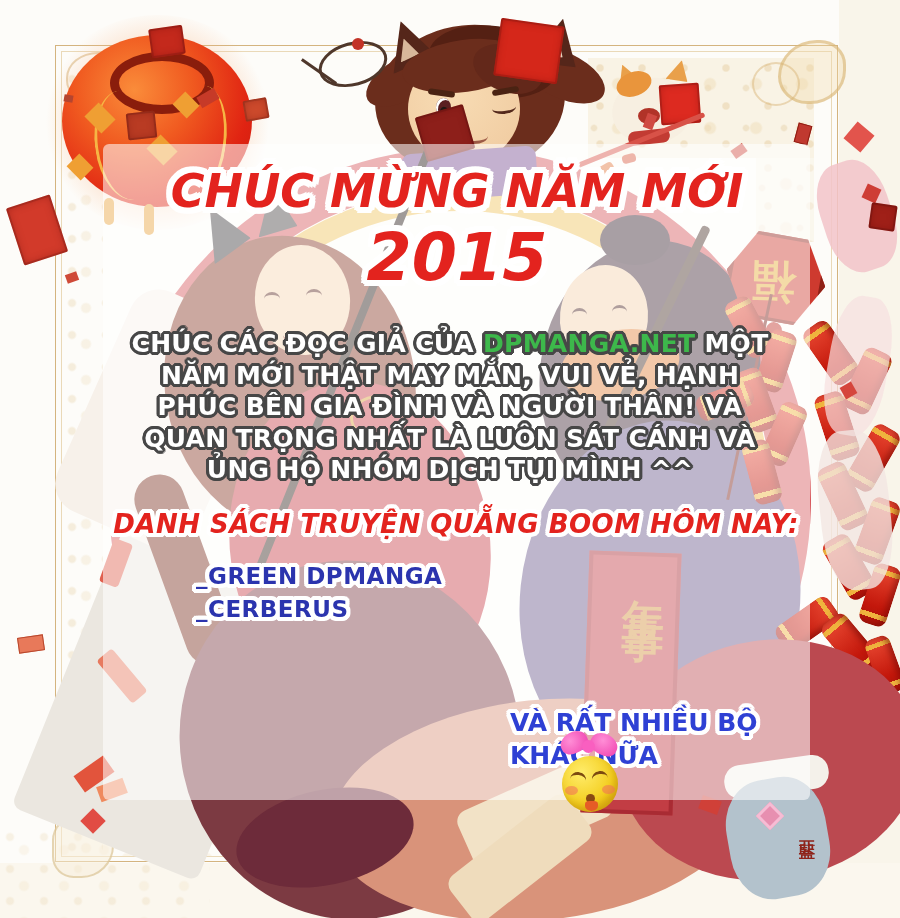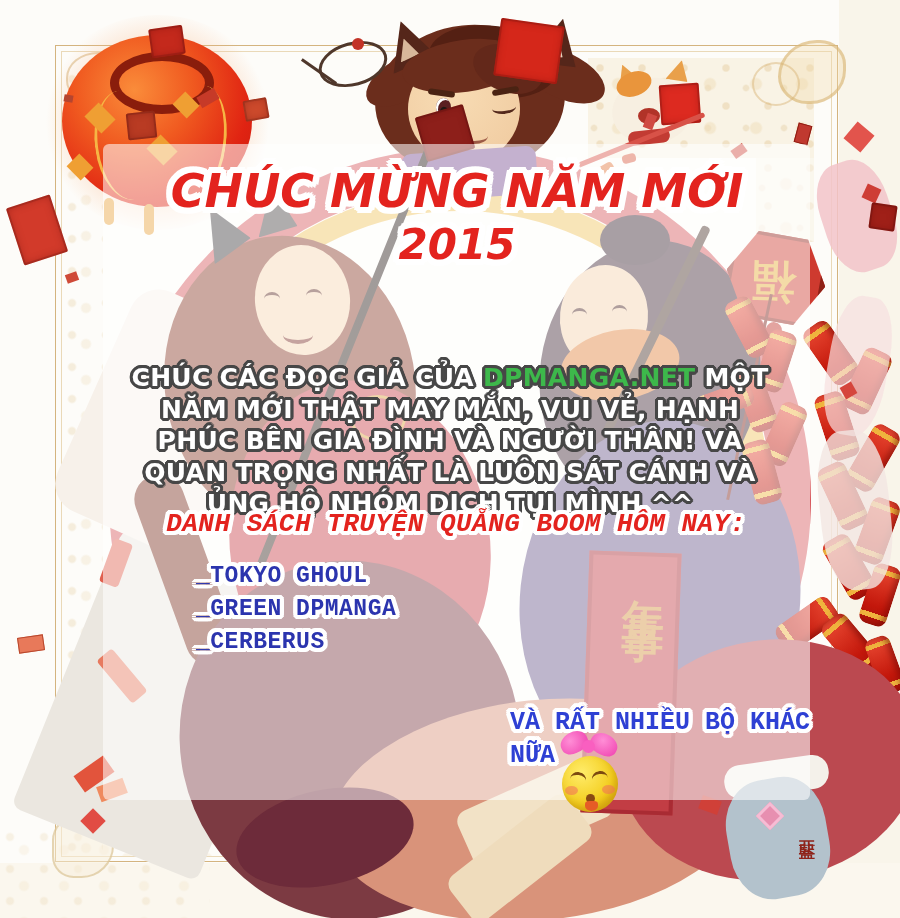--- a/index.html
+++ b/index.html
@@ -23,21 +23,21 @@
       linear-gradient(180deg, transparent 0 9%, #f0b43e 9% 17%, transparent 17% 81%, #f0b43e 81% 89%, transparent 89%),
       linear-gradient(180deg,#ea4a33,#c3170b 70%,#a8130a);
       box-shadow:inset -4px 0 6px rgba(110,8,4,.55);}
   .env{box-shadow:inset 0 0 0 2px rgba(0,0,0,.12), inset 0 0 8px rgba(90,0,0,.35);border-radius:2px;}
   .tri{clip-path:polygon(50% 0,100% 88%,0 100%);}
   .hex{clip-path:polygon(25% 3%,75% 3%,100% 50%,75% 97%,25% 97%,0% 50%);}
   
   .overlay{left:103px;top:144px;width:707px;height:656px;background:rgba(255,255,255,.56);border-radius:6px;}
   .title{color:#e3231e;font-style:italic;font-weight:bold;text-align:center;
     text-shadow:6px 0 #fff,-6px 0 #fff,0 6px #fff,0 -6px #fff,4px 4px #fff,-4px 4px #fff,4px -4px #fff,-4px -4px #fff,6px 3px #fff,-6px 3px #fff,6px -3px #fff,-6px -3px #fff,3px 6px #fff,-3px 6px #fff,3px -6px #fff,-3px -6px #fff;}
-  .ow4{text-shadow:4px 0 #fff,-4px 0 #fff,0 4px #fff,0 -4px #fff,3px 3px #fff,-3px 3px #fff,3px -3px #fff,-3px -3px #fff,4px 2px #fff,-4px 2px #fff,4px -2px #fff,-4px -2px #fff,2px 4px #fff,-2px 4px #fff,2px -4px #fff,-2px -4px #fff;font-family:Liberation Mono, monospace;}
+  .ow4{text-shadow:4px 0 #fff,-4px 0 #fff,0 4px #fff,0 -4px #fff,3px 3px #fff,-3px 3px #fff,3px -3px #fff,-3px -3px #fff,4px 2px #fff,-4px 2px #fff,4px -2px #fff,-4px -2px #fff,2px 4px #fff,-2px 4px #fff,2px -4px #fff,-2px -4px #fff;}
   .od3{text-shadow:3px 0 #474747,-3px 0 #474747,0 3px #474747,0 -3px #474747,2px 2px #474747,-2px 2px #474747,2px -2px #474747,-2px -2px #474747,3px 1px #474747,-3px 1px #474747,3px -1px #474747,-3px -1px #474747,1px 3px #474747,-1px 3px #474747,1px -3px #474747,-1px -3px #474747;}
   .para{color:#fff;font-weight:bold;text-align:center;font-size:25px;line-height:1.26;letter-spacing:.3px;}
   .green{color:#3db84b;}
   .hdr{color:#e3231e;font-style:italic;font-weight:bold;text-align:center;font-size:26px;letter-spacing:.5px;}
   .mlist{color:#2b34ae;font-weight:bold;font-size:23px;line-height:33px;letter-spacing:.5px;}
   .closing{color:#2e40d4;font-weight:bold;font-size:25px;line-height:33px;}
   .seal{color:#8e231a;font-weight:bold;font-size:16px;writing-mode:vertical-rl;letter-spacing:2px;}
   .vglyph{writing-mode:vertical-rl;text-align:center;color:#d6a23e;font-weight:bold;}
   
   .emoji .face{position:absolute;left:6px;top:24px;width:56px;height:56px;border-radius:50%;
@@ -229,31 +229,30 @@
 
     <div class="a" style="left:585px;top:552px;width:92px;height:262px;background:#c23d44;border:4px solid #a92b33;box-sizing:border-box;transform:rotate(2deg);">
       <div class="a vglyph" style="left:24px;top:10px;font-size:42px;letter-spacing:10px;opacity:.85;">年喜事</div>
     </div>
   </div>
 
   <div class="a overlay"></div>
 
   <div class="a title" style="left:107px;top:160px;width:700px;font-size:46px;line-height:1.35;">
     <div>CHÚC MỪNG NĂM MỚI</div>
-    <div style="font-size:42px;line-height:1.1;">2015</div>
-  </div>
-
-  <div class="a para od3" style="left:126px;top:362px;width:648px;">
+    <div style="font-size:65px;line-height:1.1;">2015</div>
+  </div>
+
+  <div class="a para od3" style="left:126px;top:328px;width:648px;">
     <span>CHÚC CÁC ĐỌC GIẢ CỦA </span><span class="green">DPMANGA.NET</span><span> MỘT NĂM MỚI THẬT MAY MẮN, VUI VẺ, HẠNH PHÚC BÊN GIA ĐÌNH VÀ NGƯỜI THÂN! VÀ QUAN TRỌNG NHẤT LÀ LUÔN SÁT CÁNH VÀ ỦNG HỘ NHÓM DỊCH TỤI MÌNH ^^</span>
   </div>
 
   <div class="a hdr ow4" style="left:106px;top:509px;width:700px;">DANH SÁCH TRUYỆN QUẴNG BOOM HÔM NAY:</div>
 
   <div class="a mlist ow4" style="left:196px;top:560px;width:312px;">
-    <div>_TOKYO GHOUL</div>
     <div>_GREEN DPMANGA</div>
     <div>_CERBERUS</div>
   </div>
 
 
   <div class="a closing ow4" style="left:510px;top:706px;width:320px;">VÀ RẤT NHIỀU BỘ KHÁC NỮA</div>
 
   <div class="a emoji" style="left:556px;top:732px;width:72px;height:84px;">
     <div class="bw" style="left:4px;top:0;transform:rotate(-28deg);"></div>
     <div class="bw" style="left:34px;top:2px;transform:rotate(28deg);"></div>

